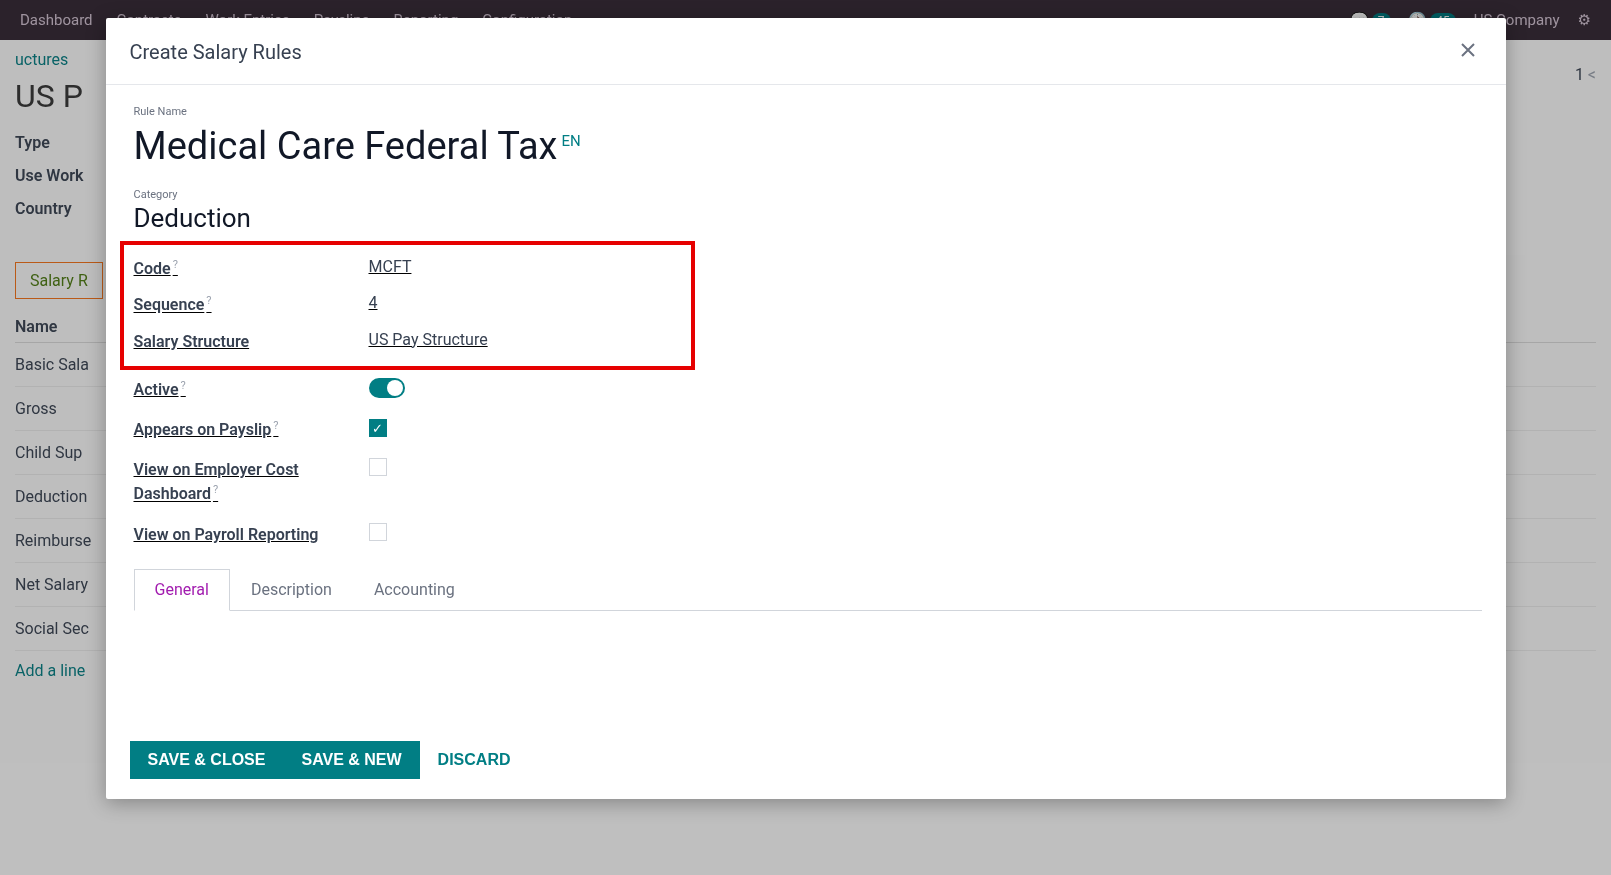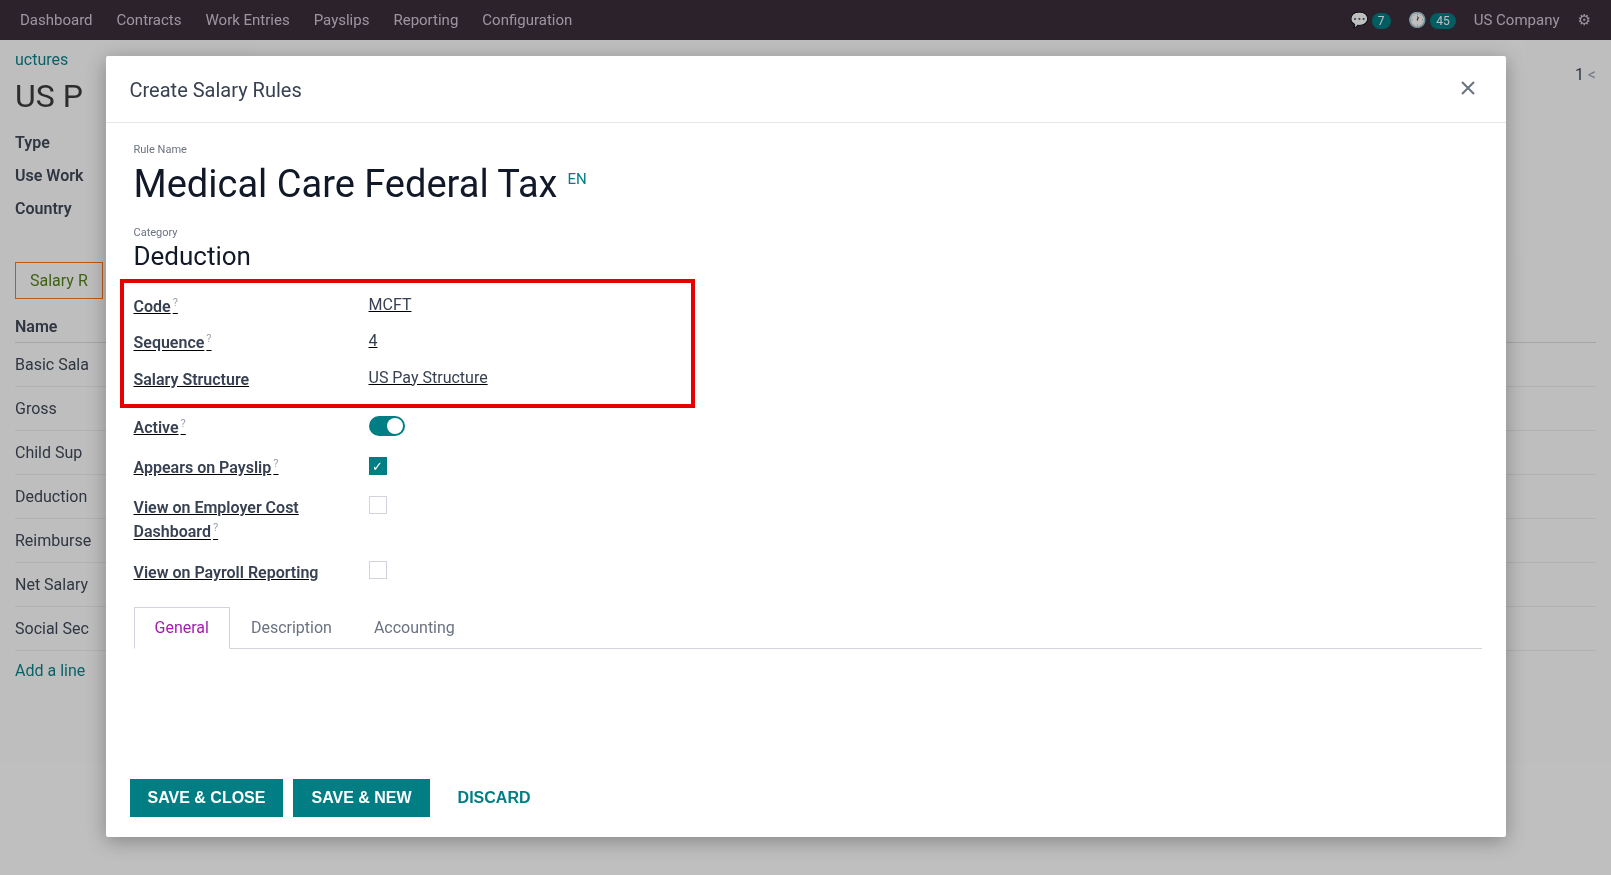--- a/index.html
+++ b/index.html
@@ -109,21 +109,21 @@
     
     .modal-overlay {
       position: absolute;
       top: 0;
       left: 0;
       right: 0;
       bottom: 0;
       background: rgba(0,0,0,0.25);
       display: flex;
       justify-content: center;
-      align-items: center;
+      align-items: flex-start;
     }
     
     .modal {
       background: white;
       width: 1400px;
       margin-top: 18px;
       border-radius: 2px;
       box-shadow: 0 4px 20px rgba(0,0,0,0.3);
       display: flex;
       flex-direction: column;
@@ -178,21 +178,21 @@
     
     .field-label-top {
       color: #6b7280;
       font-size: 11px;
       margin-bottom: 6px;
     }
     
     .rule-name-row {
       display: flex;
       align-items: flex-start;
-      gap: 10px;
+      gap: 4px;
     }
     .rule-name {
       font-size: 38px;
       color: #111827;
       font-weight: 400;
       margin-bottom: 20px;
     }
     .lang-badge {
       color: #017e84;
       font-size: 15px;
@@ -300,21 +300,20 @@
       border: 1px solid #d1d5db;
       border-bottom: 1px solid white;
       margin-bottom: -1px;
       background: white;
     }
     
     
     .modal-footer {
       padding: 16px 24px 20px 24px;
       display: flex;
-      gap: 10px;
       align-items: center;
     }
     .btn {
       padding: 10px 18px;
       border: none;
       font-size: 16px;
       font-weight: 600;
       cursor: pointer;
     }
     .btn-primary {

